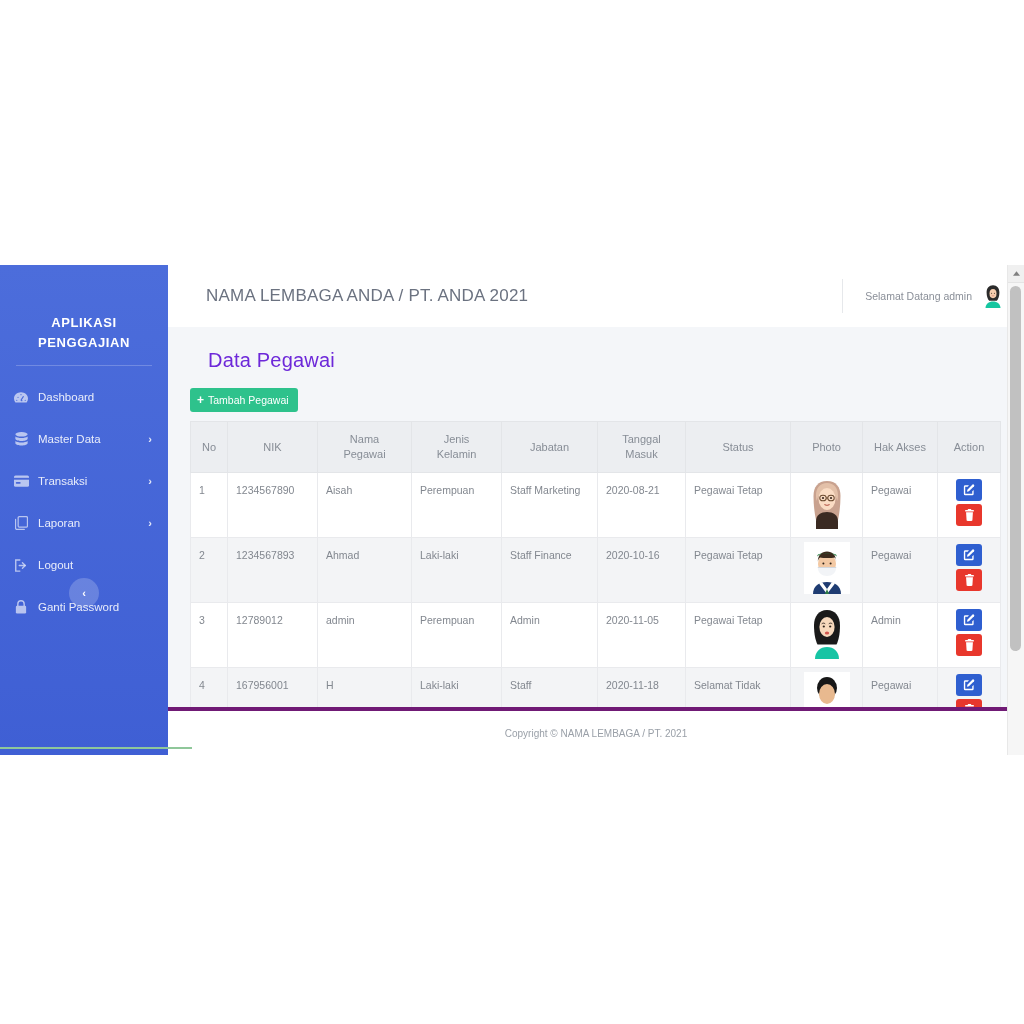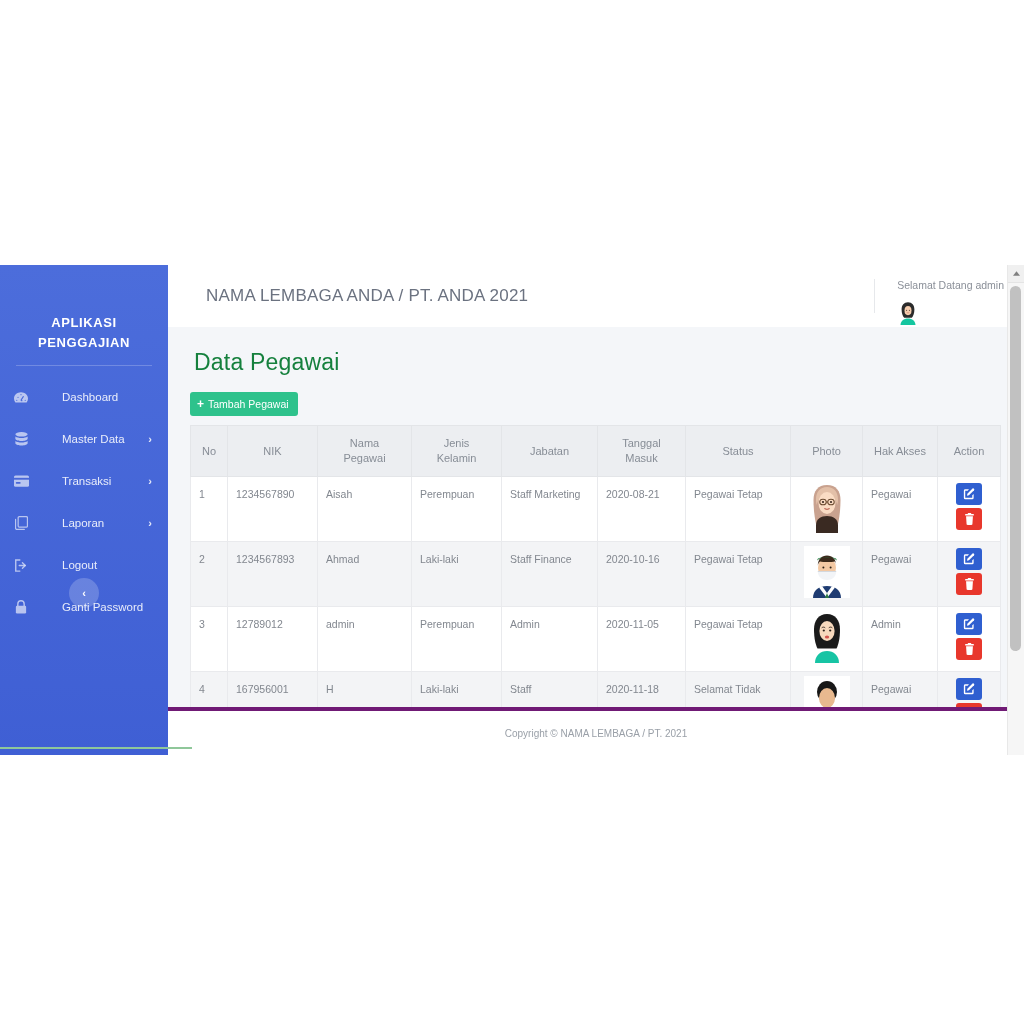--- a/index.html
+++ b/index.html
@@ -53,21 +53,20 @@
   .nav-item {
     display: flex;
     align-items: center;
     height: 42px;
     padding: 0 14px 0 12px;
     color: rgba(255,255,255,0.88);
     font-size: 11.5px;
     cursor: pointer;
     position: relative;
     box-sizing: border-box;
-    gap: 24px;
   }
   .nav-icon {
     width: 18px;
     min-width: 18px;
     height: 14px;
     margin-right: 8px;
     display: inline-flex;
     align-items: center;
     justify-content: center;
     opacity: 0.78;
@@ -127,50 +126,49 @@
   .topbar-title {
     font-size: 17px;
     color: #6b7280;
     font-weight: 400;
     letter-spacing: 0.2px;
     flex: 1;
     white-space: nowrap;
   }
   .topbar-right {
     display: flex;
-    align-items: flex-start;
+    align-items: center;
     gap: 10px;
     border-left: 1px solid #e6e8eb;
     padding-left: 22px;
     height: 34px;
-    flex-direction: column;
   }
   .welcome-text {
     font-size: 10.5px;
     color: #8a8f98;
     white-space: nowrap;
   }
   .avatar-top {
     width: 22px;
     height: 24px;
     position: relative;
     display: block;
   }
 
   .content-scroll {
     flex: 1;
     overflow: hidden;
     position: relative;
     padding: 0 22px;
   }
   .page-title {
-    font-size: 23px;
-    color: #15803d;
+    font-size: 20px;
+    color: #6d28d9;
     font-weight: 400;
-    margin: 22px 0 16px 4px;
+    margin: 22px 0 16px 18px;
     letter-spacing: 0.2px;
   }
   .btn-add {
     display: inline-flex;
     align-items: center;
     gap: 4px;
     background: #2fc08b;
     background: #2ec28c;
     color: #ffffff;
     border: none;

